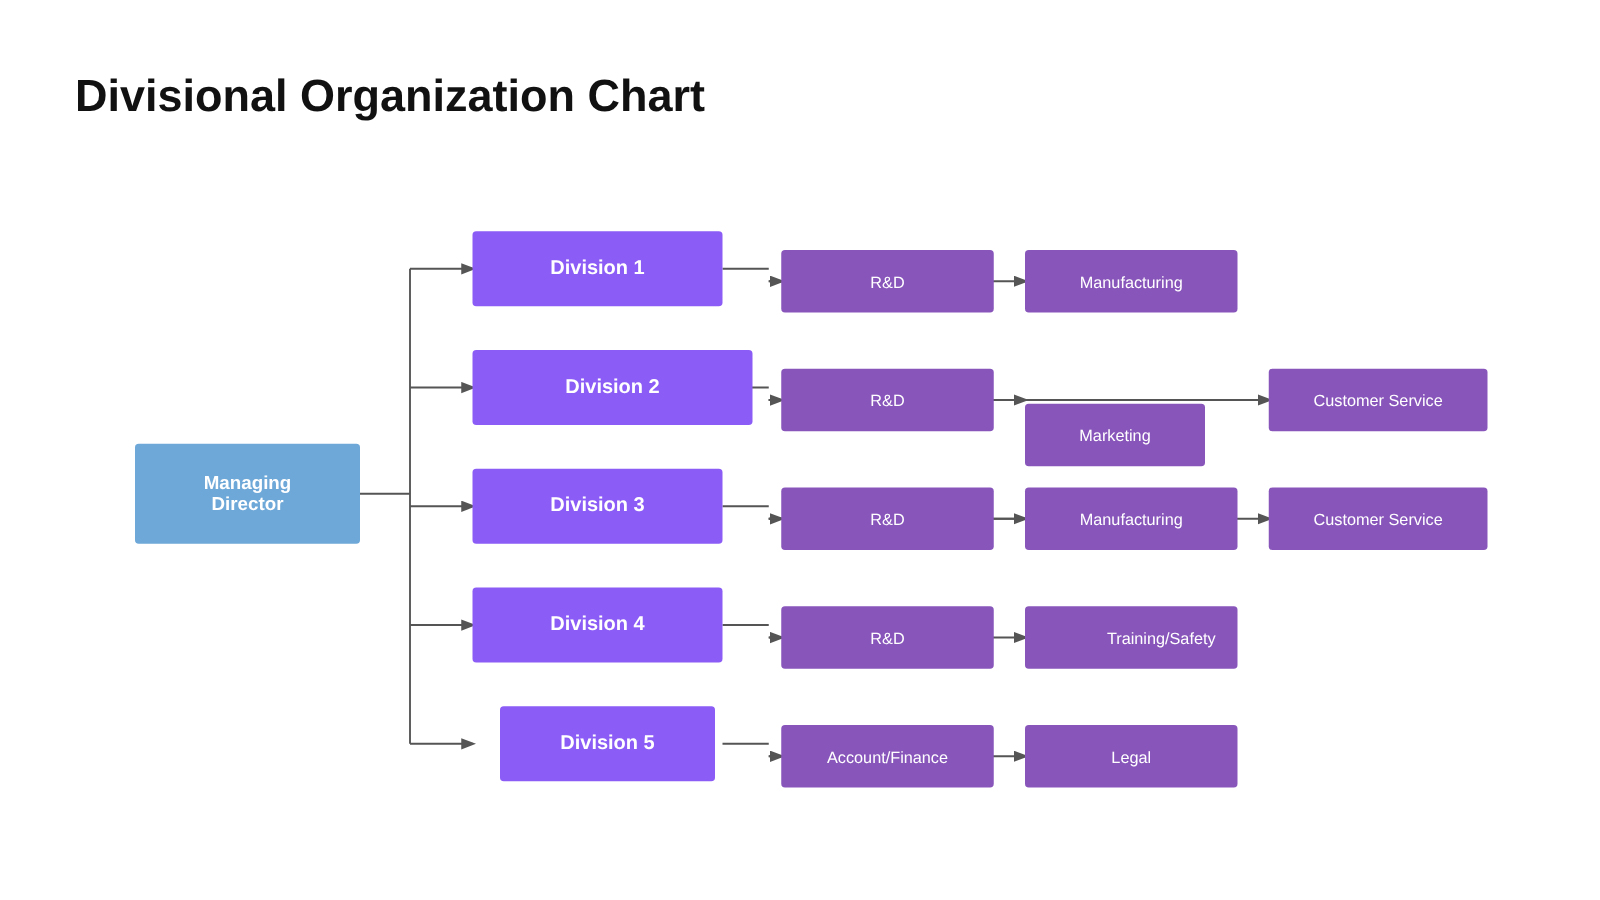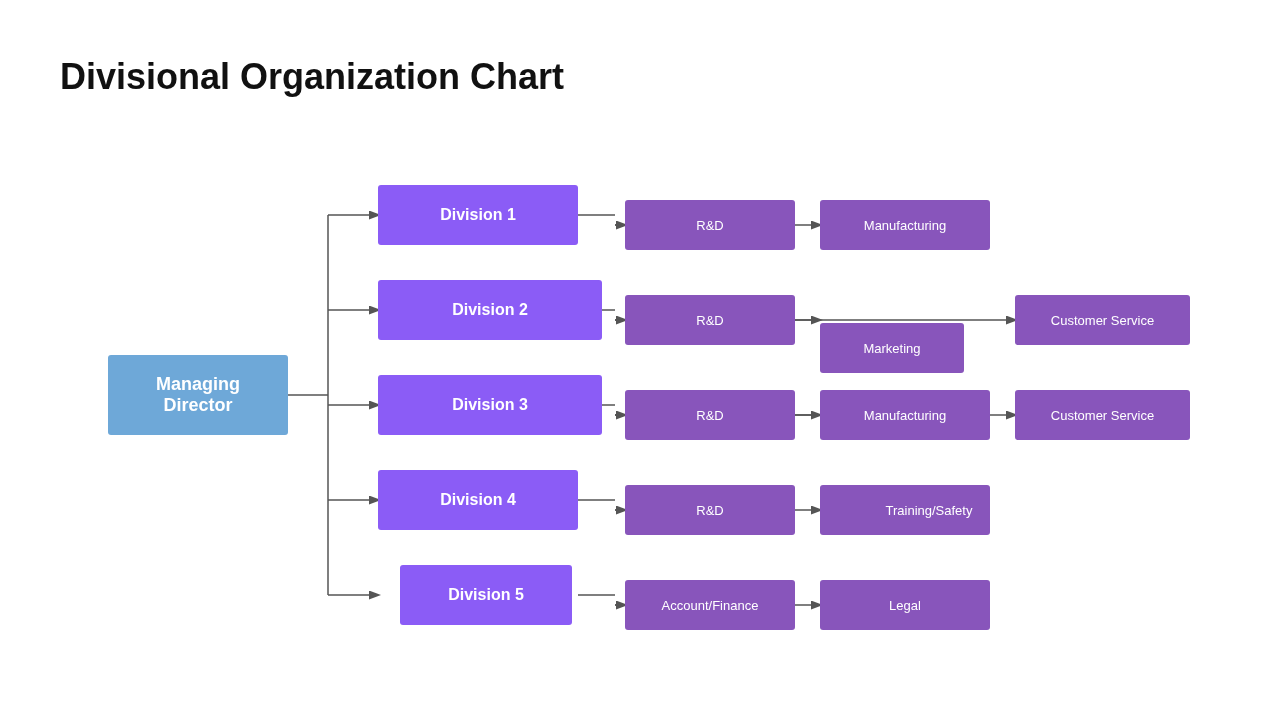--- a/index.html
+++ b/index.html
@@ -37,21 +37,21 @@
       align-items: center;
       justify-content: center;
       text-align: center;
       font-weight: bold;
       color: #fff;
       border-radius: 3px;
     }
 
     .node-director {
       background: #6ea8d8;
-      font-size: 18px;
+      font-size: 15px;
       font-weight: bold;
     }
 
     .node-division {
       background: #8b5cf6;
       font-size: 16px;
       font-weight: bold;
     }
 
     .node-dept {
@@ -98,21 +98,21 @@
     <line x1="615" y1="510" x2="820" y2="510" stroke="#555" stroke-width="1.5" marker-end="url(#arrow)"></line>
     <line x1="578" y1="595" x2="615" y2="595" stroke="#555" stroke-width="1.5"></line>
     <line x1="615" y1="605" x2="615" y2="605" stroke="#555" stroke-width="1.5"></line>
     <line x1="615" y1="605" x2="625" y2="605" stroke="#555" stroke-width="1.5" marker-end="url(#arrow)"></line>
     <line x1="615" y1="605" x2="820" y2="605" stroke="#555" stroke-width="1.5" marker-end="url(#arrow)"></line>
   </svg>
 
 <div class="node node node-director" style="left: 108px; top: 355px; width: 180px; height: 80px;">Managing<br>Director</div>
 <div class="node node node-division" style="left: 378px; top: 185px; width: 200px; height: 60px;">Division 1</div>
 <div class="node node node-division" style="left: 378px; top: 280px; width: 224px; height: 60px;">Division 2</div>
-<div class="node node node-division" style="left: 378px; top: 375px; width: 224px; height: 60px;">Division 3</div>
+<div class="node node node-division" style="left: 378px; top: 375px; width: 200px; height: 60px;">Division 3</div>
 <div class="node node node-division" style="left: 378px; top: 470px; width: 200px; height: 60px;">Division 4</div>
 <div class="node node node-division" style="left: 400px; top: 565px; width: 172px; height: 60px;">Division 5</div>
 <div class="node node node-dept" style="left: 625px; top: 200px; width: 170px; height: 50px;">R&amp;D</div>
 <div class="node node node-dept" style="left: 820px; top: 200px; width: 170px; height: 50px;">Manufacturing</div>
 <div class="node node node-dept" style="left: 625px; top: 295px; width: 170px; height: 50px;">R&amp;D</div>
 <div class="node node node-dept" style="left: 820px; top: 295px; width: 144px; height: 50px; margin-top: 28px;">Marketing</div>
 <div class="node node node-dept" style="left: 1015px; top: 295px; width: 175px; height: 50px;">Customer Service</div>
 <div class="node node node-dept" style="left: 625px; top: 390px; width: 170px; height: 50px;">R&amp;D</div>
 <div class="node node node-dept" style="left: 820px; top: 390px; width: 170px; height: 50px;">Manufacturing</div>
 <div class="node node node-dept" style="left: 1015px; top: 390px; width: 175px; height: 50px;">Customer Service</div>

